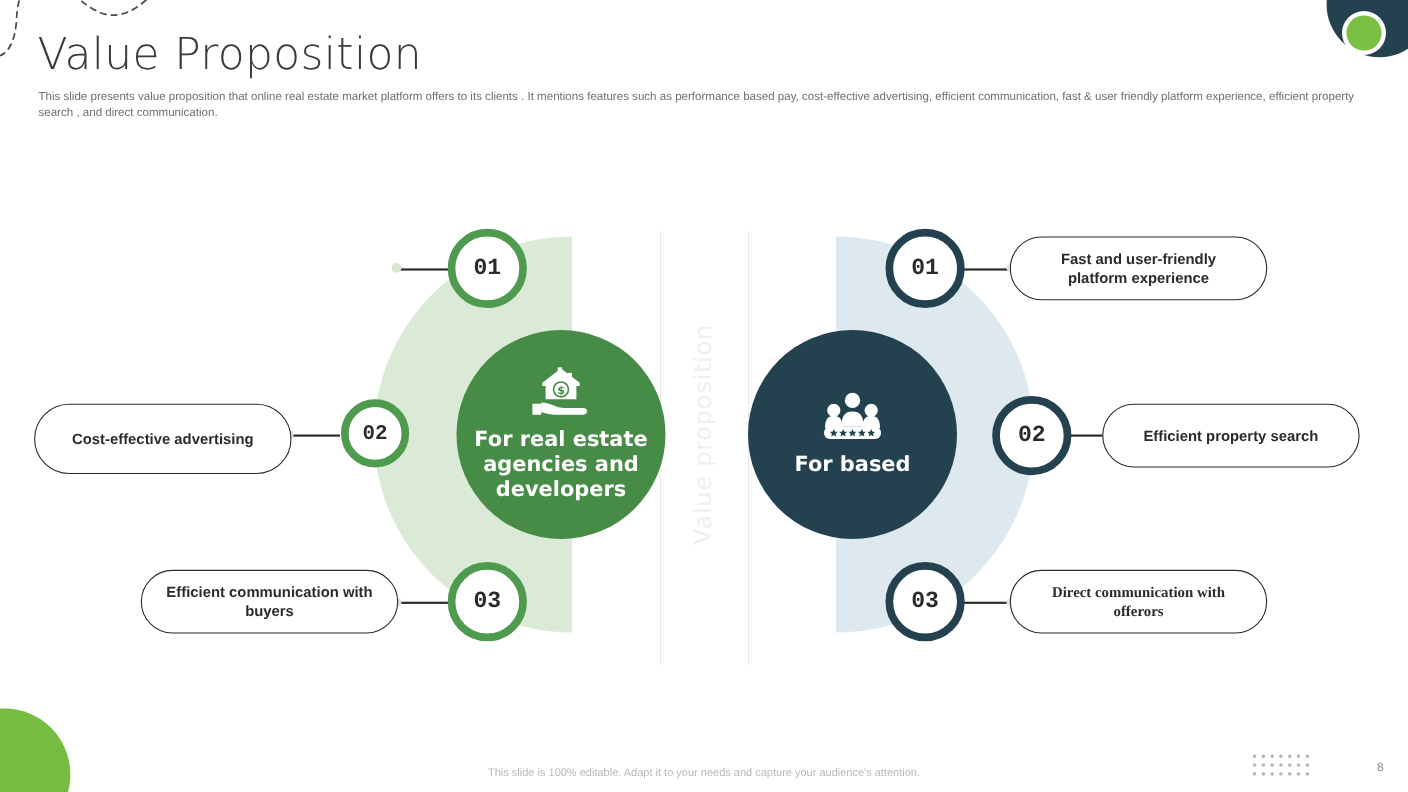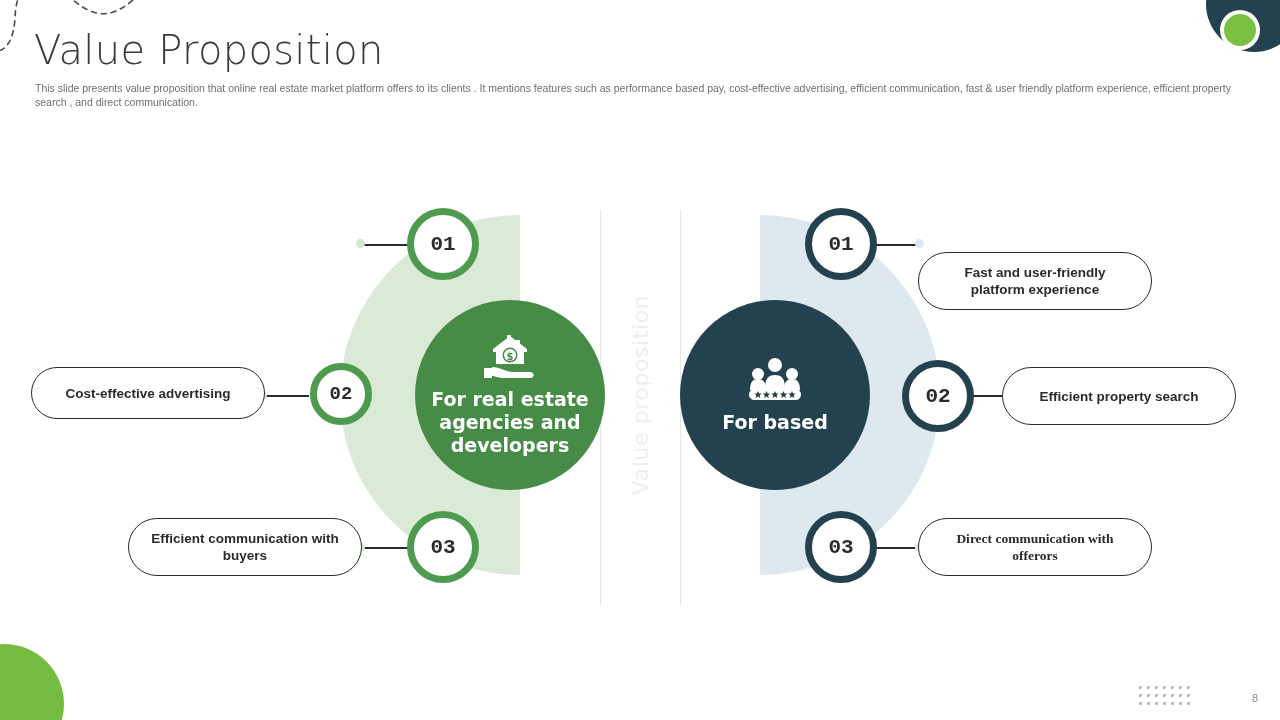--- a/index.html
+++ b/index.html
@@ -237,21 +237,21 @@
 
     <div class="conn" style="left:362px; top:94px; width:46px;"></div>
     <div class="conn-dot green" style="left:356px; top:89px;"></div>
 
     <div class="conn" style="left:265px; top:245px; width:44px;"></div>
     <div class="conn-dot green" style="left:258px; top:241px;"></div>
 
     <div class="conn" style="left:362px; top:397px; width:46px;"></div>
     <div class="conn-dot green" style="left:356px; top:393px;"></div>
 
-    <div class="pill" style="left:31px; top:217px; width:234px; height:52px;">
+    <div class="pill" style="left:31px; top:217px; width:234px; height:64px;">
       <span>Cost-effective advertising</span>
     </div>
     <div class="pill" style="left:128px; top:368px; width:234px; height:58px;">
       <span>Efficient communication with buyers</span>
     </div>
 
     <div class="badge green big" style="left:407px; top:58px;">
       <span>01</span>
     </div>
     <div class="badge green" style="left:310px; top:213px;">
@@ -289,21 +289,21 @@
     <div class="badge navy big" style="left:805px; top:58px;">
       <span>01</span>
     </div>
     <div class="badge navy big" style="left:902px; top:210px;">
       <span>02</span>
     </div>
     <div class="badge navy big" style="left:805px; top:361px;">
       <span>03</span>
     </div>
 
-    <div class="pill" style="left:918px; top:65px; width:234px; height:58px;margin-top:37px;">
+    <div class="pill" style="left:918px; top:65px; width:234px; height:58px;">
       <span>Fast and user-friendly platform experience</span>
     </div>
     <div class="pill" style="left:1002px; top:217px; width:234px; height:58px;">
       <span>Efficient property search</span>
     </div>
     <div class="pill" style="left:918px; top:368px; width:234px; height:58px;font-family:Liberation Serif, serif;">
       <span>Direct communication with offerors</span>
     </div>
 
     <div class="hub hub-right">
@@ -323,20 +323,21 @@
             <polygon points="37.5,34 38.6,36.4 41.2,36.6 39.2,38.3 39.8,40.9 37.5,39.5 35.2,40.9 35.8,38.3 33.8,36.6 36.4,36.4"></polygon>
             <polygon points="46,34 47.1,36.4 49.7,36.6 47.7,38.3 48.3,40.9 46,39.5 43.7,40.9 44.3,38.3 42.3,36.6 44.9,36.4"></polygon>
           </g>
         </svg>
       </span>
       <span class="hub-label">For based</span>
     </div>
 
   </div>
 
+  <div class="footer-note">This slide is 100% editable. Adapt it to your needs and capture your audience's attention.</div>
   <div class="dot-grid">
     <i></i>
       <i></i>
       <i></i>
       <i></i>
       <i></i>
       <i></i>
       <i></i>
     <i></i>
       <i></i>

